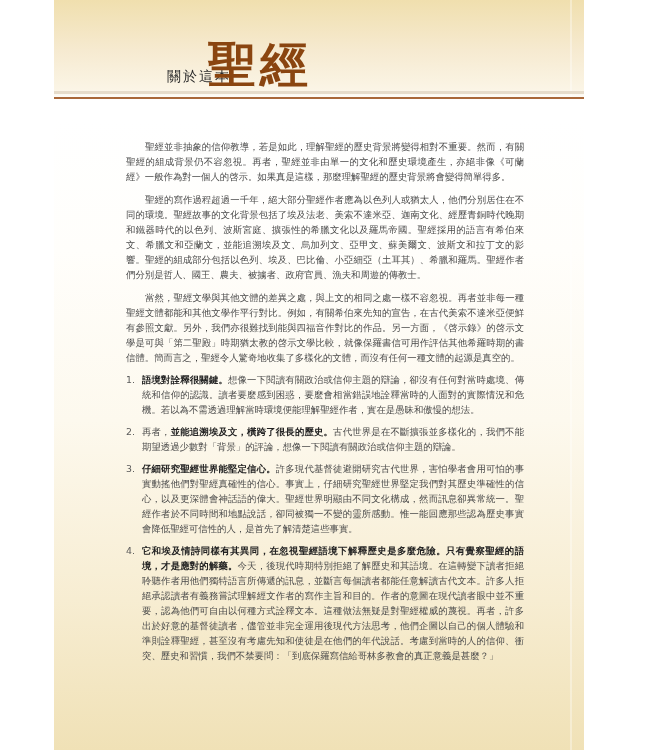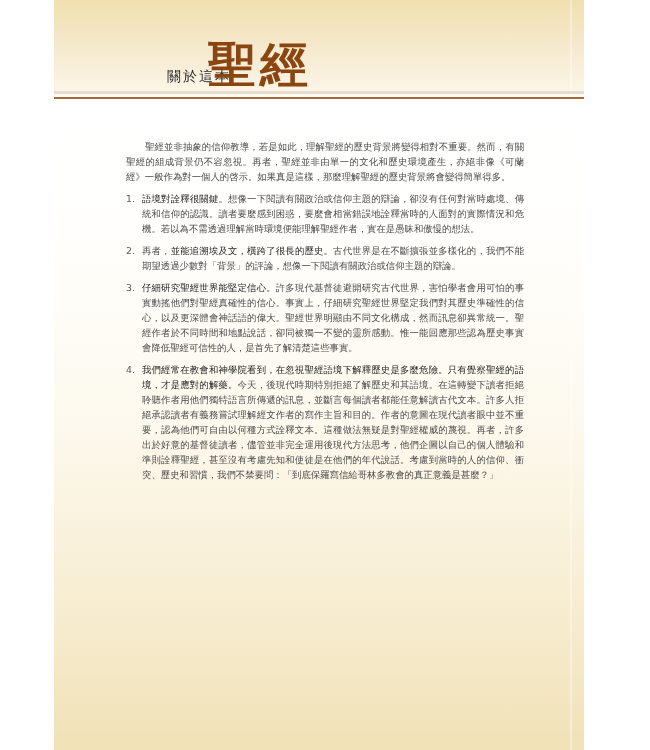--- a/index.html
+++ b/index.html
@@ -27,48 +27,50 @@
     color:#8a4510; line-height:56px; font-family:"DejaVu Sans", sans-serif;
   }
   .body-text {
     position:absolute; left:72px; top:131px; width:398px;
     font-size:9.4px; line-height:15px; color:#4a4a4a; text-align:justify;
   }
   .para { margin:8px 0 7px 0; text-indent:19px; }
   ol.points { list-style:none; margin:0; padding:0; }
   ol.points li { position:relative; padding-left:16px; margin-bottom:7px; }
   .num { position:absolute; left:0; top:0; color:#5a5a5a; }
-  .bold { font-weight:normal; color:#222; }
+  .bold { font-weight:bold; color:#222; }
 </style>
 </head>
 <body>
 
 <div class="page">
   <div class="vline"></div>
   <div class="header-small">關於這本</div>
   <div class="header-big">聖經</div>
   <div class="rule-light"></div>
   <div class="rule-brown"></div>
 
   <div class="body-text">
     <p class="para">聖經並非抽象的信仰教導，若是如此，理解聖經的歷史背景將變得相對不重要。然而，有關聖經的組成背景仍不容忽視。再者，聖經並非由單一的文化和歷史環境產生，亦絕非像《可蘭經》一般作為對一個人的啓示。如果真是這樣，那麼理解聖經的歷史背景將會變得簡單得多。</p>
+    <p class="para">聖經的寫作過程超過一千年，絕大部分聖經作者應為以色列人或猶太人，他們分別居住在不同的環境。聖經故事的文化背景包括了埃及法老、美索不達米亞、迦南文化、經歷青銅時代晚期和鐵器時代的以色列、波斯宮庭、擴張性的希臘文化以及羅馬帝國。聖經採用的語言有希伯來文、希臘文和亞蘭文，並能追溯埃及文、烏加列文、亞甲文、蘇美爾文、波斯文和拉丁文的影響。聖經的組成部分包括以色列、埃及、巴比倫、小亞細亞（土耳其）、希臘和羅馬。聖經作者們分別是哲人、國王、農夫、被擄者、政府官員、漁夫和周遊的傳教士。</p>
+    <p class="para">當然，聖經文學與其他文體的差異之處，與上文的相同之處一樣不容忽視。再者並非每一種聖經文體都能和其他文學作平行對比。例如，有關希伯來先知的宣告，在古代美索不達米亞便鮮有參照文獻。另外，我們亦很難找到能與四福音作對比的作品。另一方面，《啓示錄》的啓示文學是可與「第二聖殿」時期猶太教的啓示文學比較，就像保羅書信可用作評估其他希羅時期的書信體。簡而言之，聖經令人驚奇地收集了多樣化的文體，而沒有任何一種文體的起源是真空的。</p>
 
     <ol class="points">
       <li>
         <span class="num">1.</span>
         <span class="bold">語境對詮釋很關鍵。</span><span>想像一下閱讀有關政治或信仰主題的辯論，卻沒有任何對當時處境、傳統和信仰的認識。讀者要麼感到困惑，要麼會相當錯誤地詮釋當時的人面對的實際情況和危機。若以為不需透過理解當時環境便能理解聖經作者，實在是愚昧和傲慢的想法。</span>
       </li>
       <li>
         <span class="num">2.</span>
         <span>再者，</span><span class="bold">並能追溯埃及文，橫跨了很長的歷史。</span><span>古代世界是在不斷擴張並多樣化的，我們不能期望透過少數對「背景」的評論，想像一下閱讀有關政治或信仰主題的辯論。</span>
       </li>
       <li>
         <span class="num">3.</span>
         <span class="bold">仔細研究聖經世界能堅定信心。</span><span>許多現代基督徒避開研究古代世界，害怕學者會用可怕的事實動搖他們對聖經真確性的信心。事實上，仔細研究聖經世界堅定我們對其歷史準確性的信心，以及更深體會神話語的偉大。聖經世界明顯由不同文化構成，然而訊息卻異常統一。聖經作者於不同時間和地點說話，卻同被獨一不變的靈所感動。惟一能回應那些認為歷史事實會降低聖經可信性的人，是首先了解清楚這些事實。</span>
       </li>
       <li>
         <span class="num">4.</span>
-        <span class="bold">我們經常在教會和神學院看到，在忽視聖經語境下解釋歷史是多麼危險。只有覺察聖經的語境，才是應對的解藥。</span><span>今天，後現代時期特別拒絕了解歷史和其語境。在這轉變下讀者拒絕聆聽作者用他們獨特語言所傳遞的訊息，並斷言每個讀者都能任意解讀古代文本。許多人拒絕承認讀者有義務嘗試理解經文作者的寫作主旨和目的。作者的意圖在現代讀者眼中並不重要，認為他們可自由以何種方式詮釋文本。這種做法無疑是對聖經權威的蔑視。再者，許多出於好意的基督徒讀者，儘管並非完全運用後現代方法思考，他們企圖以自己的個人體驗和準則詮釋聖經，甚至沒有考慮先知和使徒是在他們的年代說話。考慮到當時的人的信仰、衝突、歷史和習慣，我們不禁要問：「到底保羅寫信給哥林多教會的真正意義是甚麼？」</span>
+        <span class="bold">它和埃及情詩同樣有其異同，在忽視聖經語境下解釋歷史是多麼危險。只有覺察聖經的語境，才是應對的解藥。</span><span>今天，後現代時期特別拒絕了解歷史和其語境。在這轉變下讀者拒絕聆聽作者用他們獨特語言所傳遞的訊息，並斷言每個讀者都能任意解讀古代文本。許多人拒絕承認讀者有義務嘗試理解經文作者的寫作主旨和目的。作者的意圖在現代讀者眼中並不重要，認為他們可自由以何種方式詮釋文本。這種做法無疑是對聖經權威的蔑視。再者，許多出於好意的基督徒讀者，儘管並非完全運用後現代方法思考，他們企圖以自己的個人體驗和準則詮釋聖經，甚至沒有考慮先知和使徒是在他們的年代說話。考慮到當時的人的信仰、衝突、歷史和習慣，我們不禁要問：「到底保羅寫信給哥林多教會的真正意義是甚麼？」</span>
       </li>
 
     </ol>
   </div>
 </div>
 
 </body></html>

